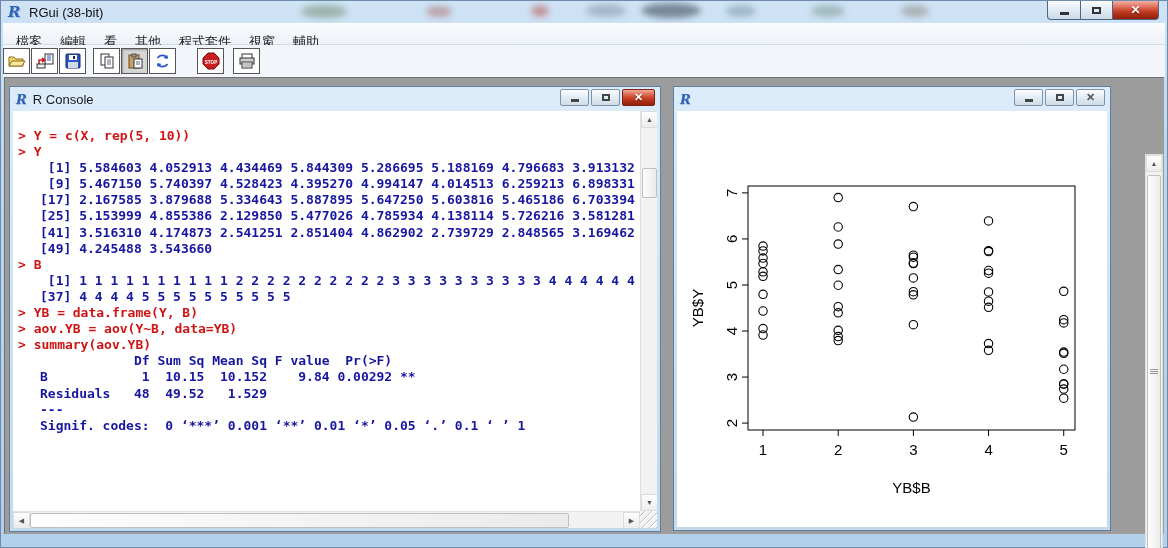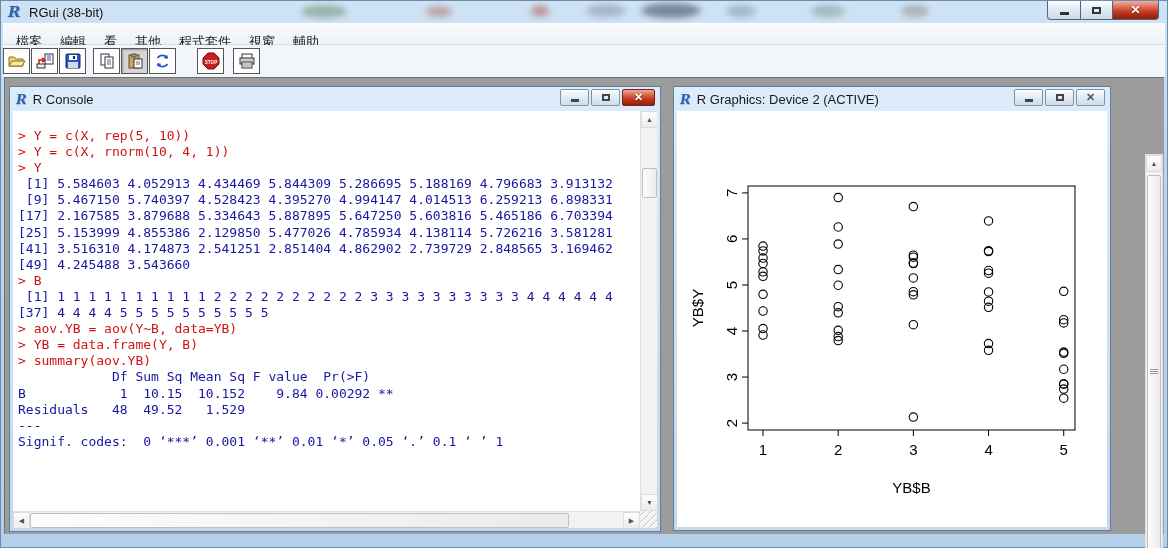--- a/index.html
+++ b/index.html
@@ -47,24 +47,24 @@
   .ccap{width:29px;height:17px;box-sizing:border-box;border:1px solid #7e93a8;border-radius:2px;
     background:linear-gradient(#fefefe,#e4edf5 45%,#cfdce9);display:flex;align-items:center;justify-content:center;}
   .ccap.closeA{width:33px;background:linear-gradient(#efab9c,#d65740 40%,#bd3419 65%,#91220c);border-color:#7c2012;}
   .cg-min{width:8px;height:3px;background:#444;margin-top:6px;}
   .cg-max{width:8px;height:7px;border:2px solid #444;box-sizing:border-box;}
   .cg-closeW{color:#fff;font-size:11px;font-weight:bold;text-shadow:0 1px 1px #5a1405;}
   .cg-closeG{color:#555;font-size:11px;font-weight:bold;}
   .child-client{position:relative;background:#fff;height:calc(100% - 24px);overflow:hidden;}
   
   .console-text{position:absolute;left:0;top:0;right:17px;bottom:17px;overflow:hidden;
-    padding:17px 0 0 5px;font-family:"DejaVu Sans Mono",monospace;font-size:13px;line-height:16.1px;}
+    padding:17px 0 0 5px;font-family:"DejaVu Sans Mono",monospace;font-size:13px;line-height:16.1px;font-weight:bold;}
   .console-line{white-space:pre;}
   .console-line.in{color:#d01313;}
-  .console-line.out{color:#1616a0;}
+  .console-line.out{color:#1616a0;margin-left:22px;}
   
   .sb{position:absolute;background:#f2f2f2;box-sizing:border-box;}
   .sbv{right:0;top:0;bottom:17px;width:17px;border-left:1px solid #e0e0e0;}
   .sbh{left:0;right:17px;bottom:0;height:17px;border-top:1px solid #e0e0e0;}
   .sb-btn{position:absolute;width:17px;height:17px;display:flex;align-items:center;justify-content:center;
     font-size:7px;color:#555;background:linear-gradient(#fdfdfd,#ececec);border:1px solid #dcdcdc;box-sizing:border-box;}
   .sb-thumb{position:absolute;background:linear-gradient(90deg,#fdfdfd,#ebebeb);
     border:1px solid #bfbfbf;border-radius:2px;box-sizing:border-box;}
   .sb-grip{display:flex;flex-direction:column;gap:1px;align-items:center;justify-content:center;height:100%;}
   .sb-grip i{display:block;width:8px;height:1px;background:#9a9a9a;}
@@ -197,33 +197,32 @@
               <span class="cg-max"></span>
             </div>
           <div class="ccap closeA">
               <span class="cg-closeW">✕</span>
             </div>
         </div>
       </div>
       <div class="child-client">
         <div class="console-text" id="console-lines">
             <div class="console-line in">&gt; Y = c(X, rep(5, 10))</div>
-            <div class="console-line in">&gt; Y = c(X, rnorm(10, 4, 1))</div>
             <div class="console-line in">&gt; Y</div>
             <div class="console-line out"> [1] 5.584603 4.052913 4.434469 5.844309 5.286695 5.188169 4.796683 3.913132</div>
             <div class="console-line out"> [9] 5.467150 5.740397 4.528423 4.395270 4.994147 4.014513 6.259213 6.898331</div>
             <div class="console-line out">[17] 2.167585 3.879688 5.334643 5.887895 5.647250 5.603816 5.465186 6.703394</div>
             <div class="console-line out">[25] 5.153999 4.855386 2.129850 5.477026 4.785934 4.138114 5.726216 3.581281</div>
             <div class="console-line out">[41] 3.516310 4.174873 2.541251 2.851404 4.862902 2.739729 2.848565 3.169462</div>
             <div class="console-line out">[49] 4.245488 3.543660</div>
             <div class="console-line in">&gt; B</div>
             <div class="console-line out"> [1] 1 1 1 1 1 1 1 1 1 1 2 2 2 2 2 2 2 2 2 2 3 3 3 3 3 3 3 3 3 3 4 4 4 4 4 4</div>
             <div class="console-line out">[37] 4 4 4 4 5 5 5 5 5 5 5 5 5 5</div>
+            <div class="console-line in">&gt; YB = data.frame(Y, B)</div>
             <div class="console-line in">&gt; aov.YB = aov(Y~B, data=YB)</div>
-            <div class="console-line in">&gt; YB = data.frame(Y, B)</div>
             <div class="console-line in">&gt; summary(aov.YB)</div>
             <div class="console-line out">            Df Sum Sq Mean Sq F value  Pr(&gt;F)</div>
             <div class="console-line out">B            1  10.15  10.152    9.84 0.00292 **</div>
             <div class="console-line out">Residuals   48  49.52   1.529</div>
             <div class="console-line out">---</div>
             <div class="console-line out">Signif. codes:  0 ‘***’ 0.001 ‘**’ 0.01 ‘*’ 0.05 ‘.’ 0.1 ‘ ’ 1</div>
           </div>
         <div class="sb sbv">
           <div class="sb-btn" style="top:0;left:0;">▲</div>
           <div class="sb-thumb" style="left:1px;width:15px;top:57px;height:30px;"></div>
@@ -234,21 +233,20 @@
           <div class="sb-thumb" style="top:1px;height:15px;left:17px;width:86%;"></div>
           <div class="sb-btn" style="right:0;top:0;">▶</div>
         </div>
         <div class="corner-grip"></div>
       </div>
     </div>
 
     <div class="child" style="left:669px;top:9px;width:438px;height:445px;">
       <div class="child-title">
         <span class="child-icon">R</span>
-        <span class="child-title-text">R Graphics: Device 2 (ACTIVE)</span>
         <div class="ccap-group">
           <div class="ccap">
               <span class="cg-min"></span>
             </div>
           <div class="ccap">
               <span class="cg-max"></span>
             </div>
           <div class="ccap">
               <span class="cg-closeG">✕</span>
             </div>

